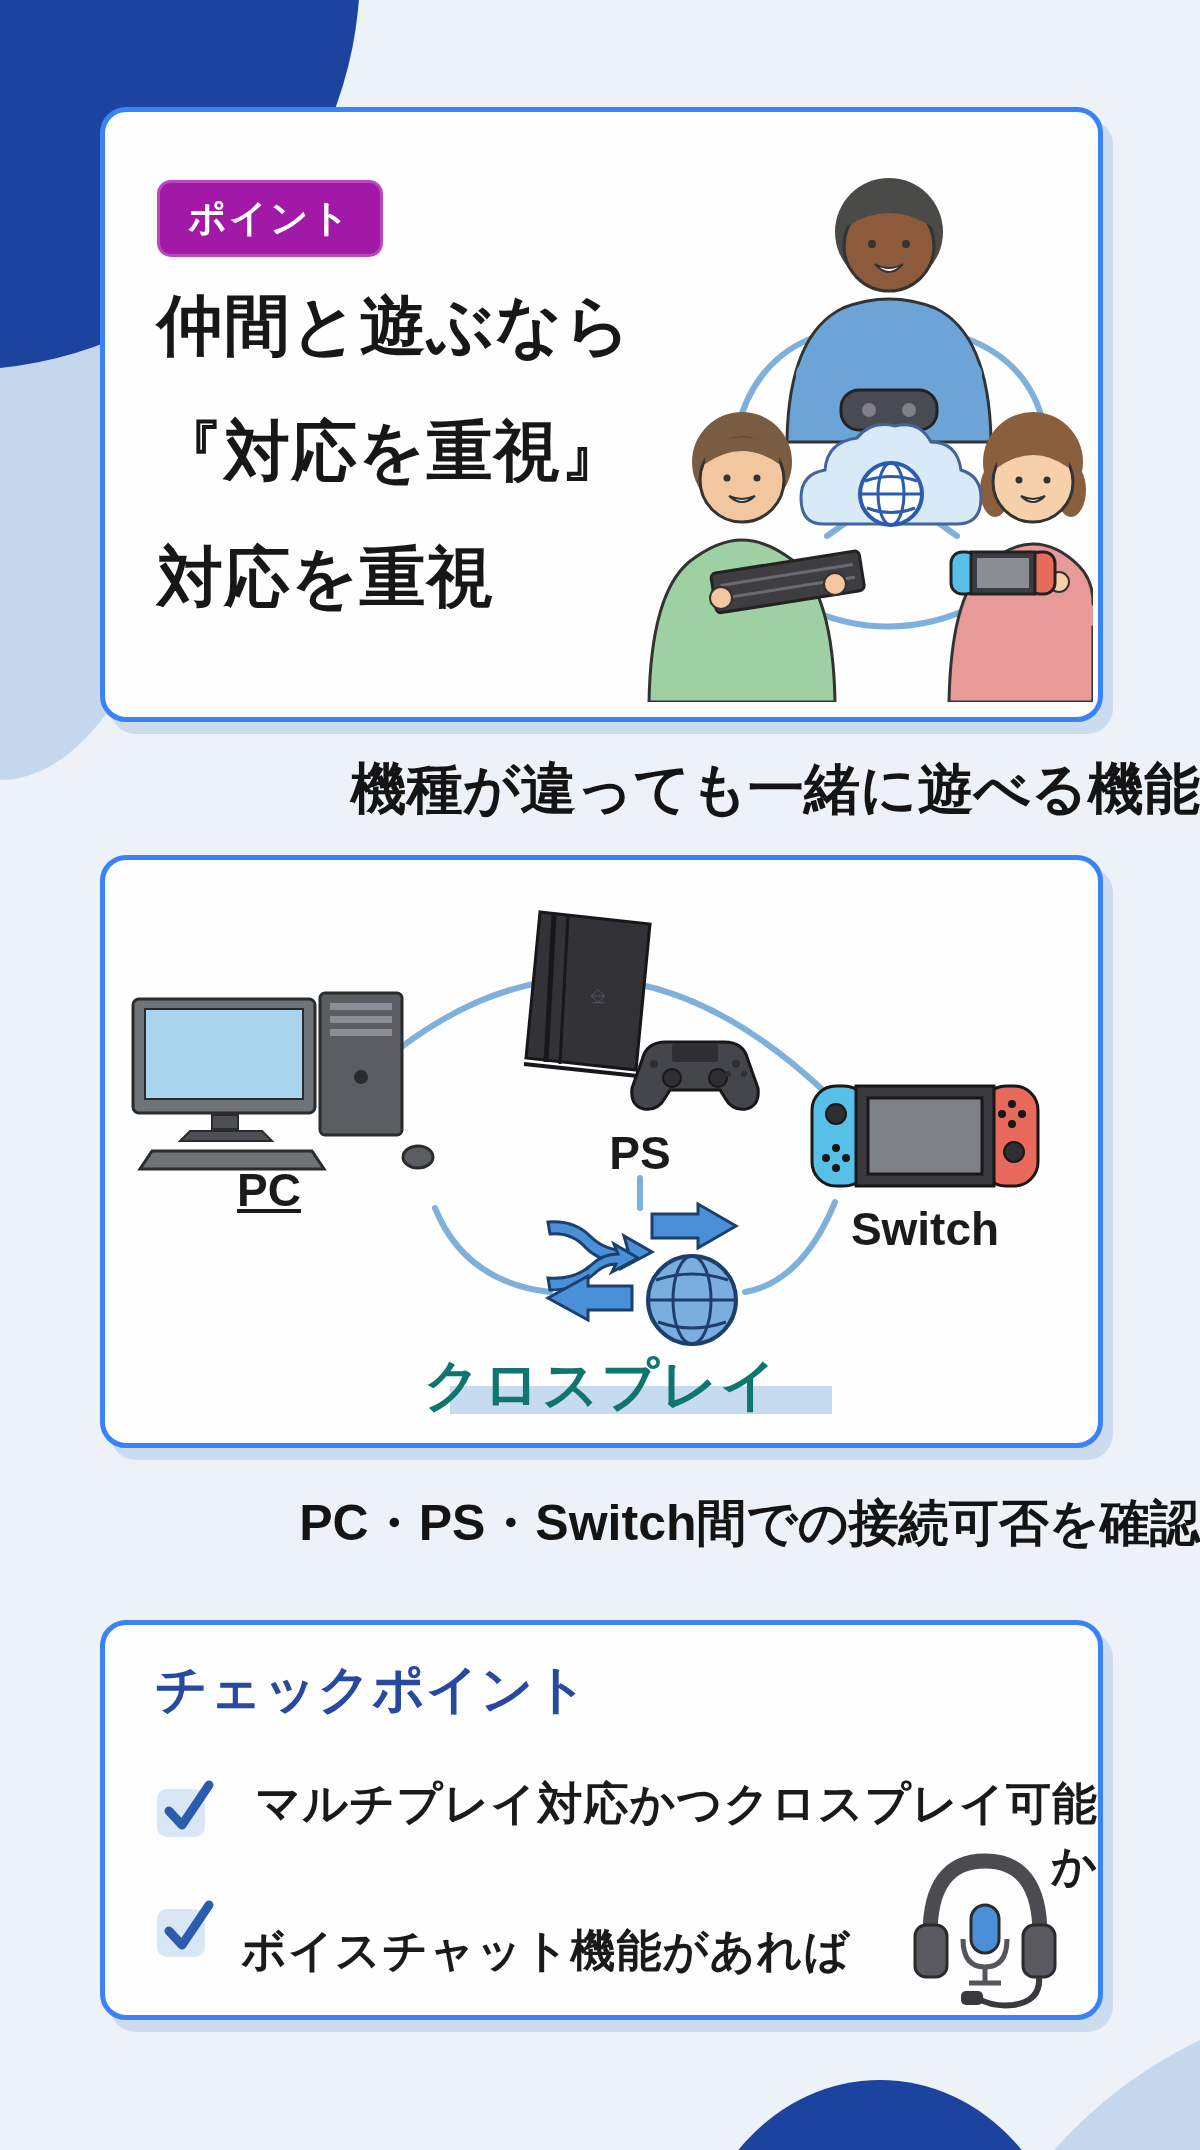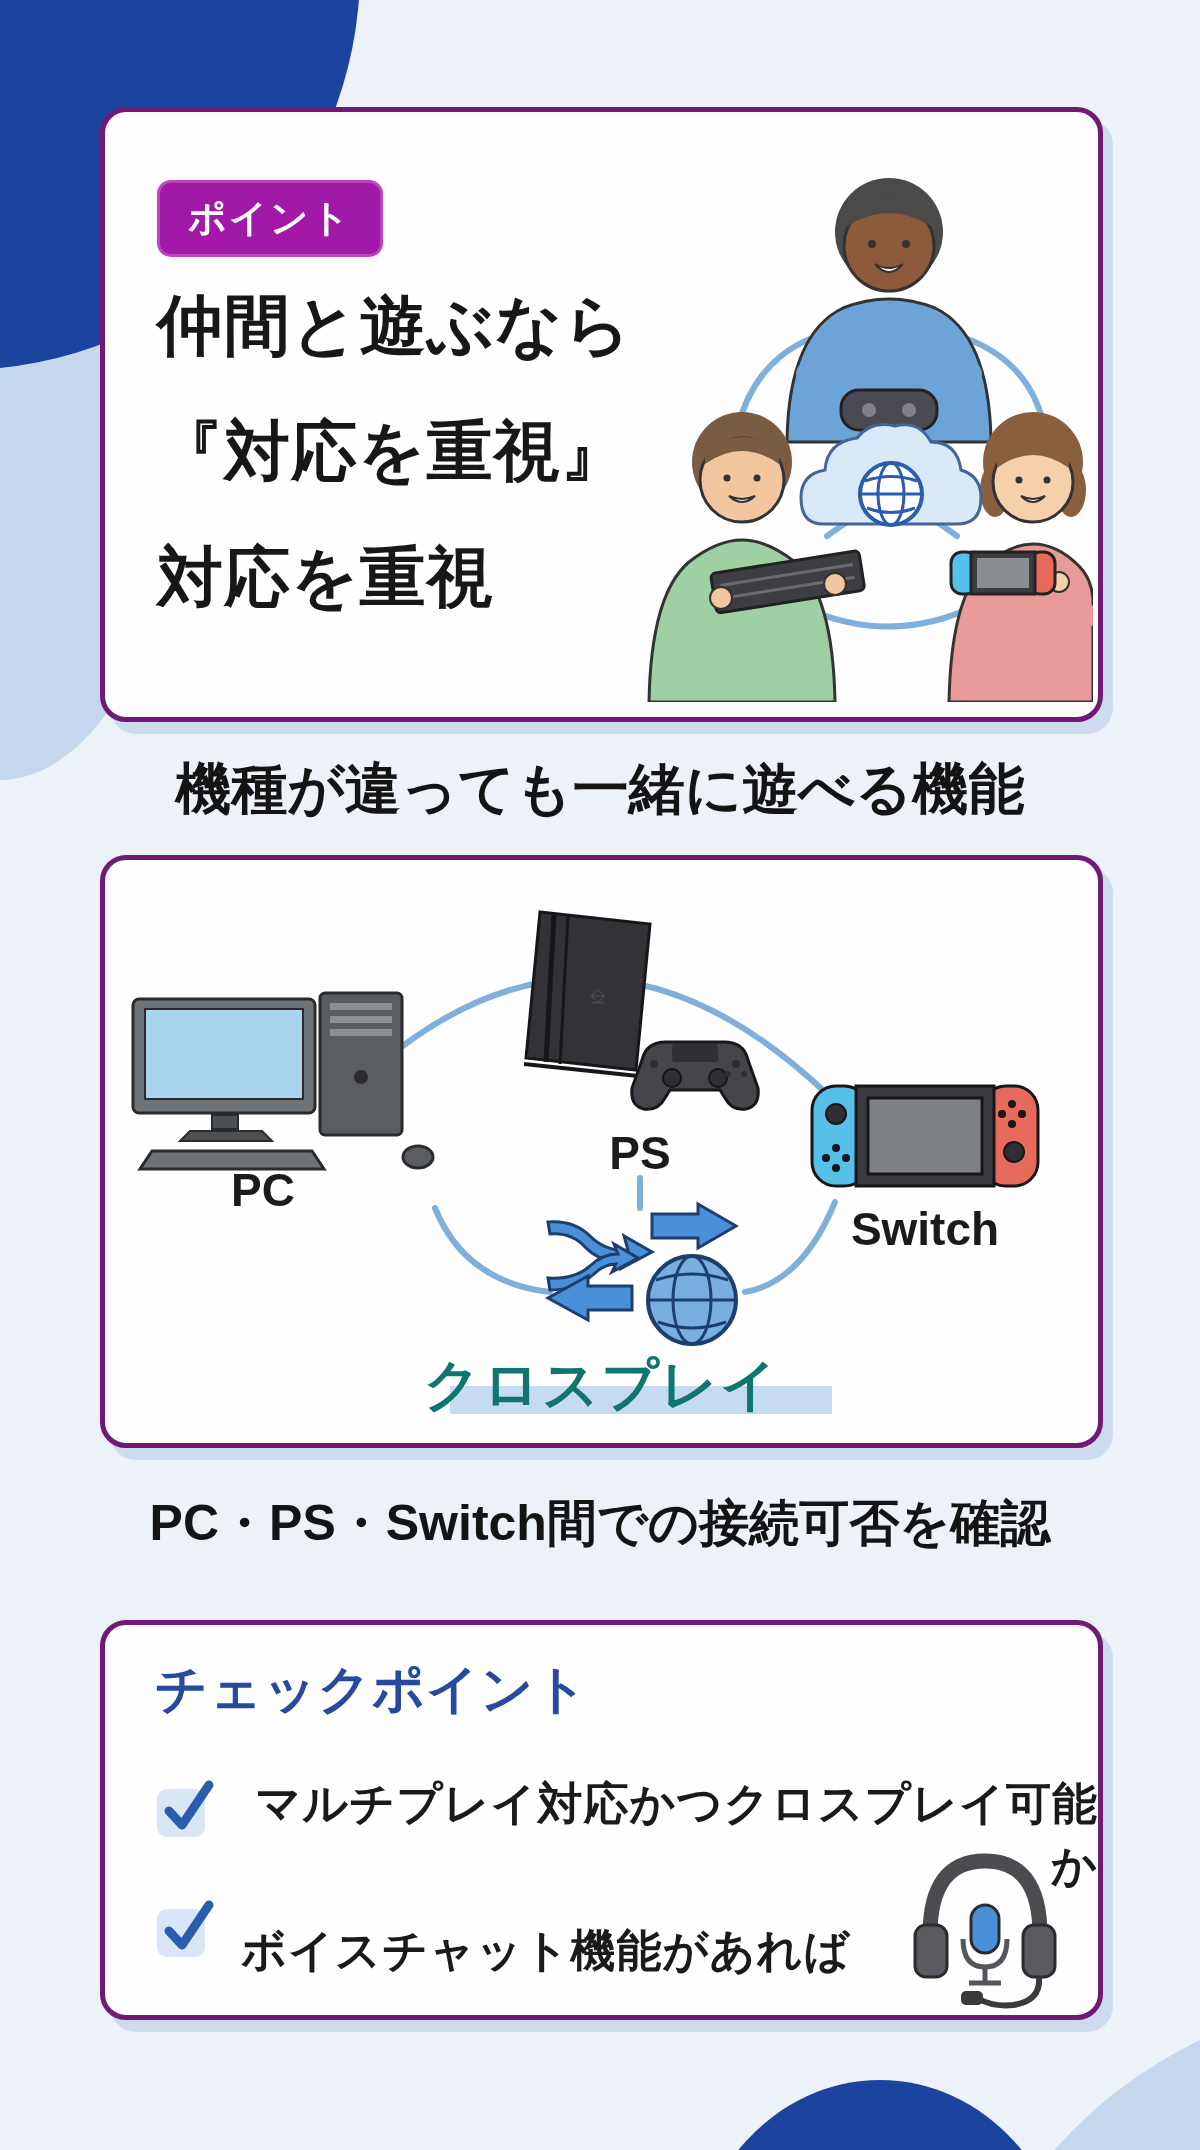--- a/index.html
+++ b/index.html
@@ -12,21 +12,21 @@
   .abs{position:absolute;}
   
   .blob{position:absolute;border-radius:50%;}
   .blob-light-tl{left:-210px;top:-180px;width:420px;height:960px;background:#c5d7ec;}
   .blob-dark-tl{left:-440px;top:-430px;width:800px;height:800px;background:#1c449e;}
   .blob-dark-br{left:690px;top:2080px;width:380px;height:420px;background:#1c449e;}
   .blob-light-br{left:950px;top:1990px;width:940px;height:860px;background:#c5d7ec;}
   
   .card{
     position:absolute;left:100px;width:993px;background:#fefefe;
-    border:5px solid #701a75;border-radius:26px;
+    border:5px solid #3b82f6;border-radius:26px;
     box-shadow:10px 12px 0 #ccdcee;
   }
   #card-point{top:107px;height:605px;}
   #card-diagram{top:855px;height:583px;}
   #card-checkpoint{top:1620px;height:390px;}
   
   .badge{
     position:absolute;left:52px;top:68px;
     background:#a219a8;border:3px solid #bb46c0;border-radius:14px;
     color:#ffffff;font-size:38px;font-weight:800;
@@ -34,31 +34,31 @@
   }
   .point-title{
     position:absolute;left:52px;top:150px;
     font-size:66px;font-weight:900;line-height:126px;color:#171717;
     letter-spacing:1px;
   }
   .point-title span{display:block;}
   #illu-people{position:absolute;left:512px;top:30px;}
   
   .section-heading{
-    position:absolute;left:0;width:1200px;text-align:center;
+    position:absolute;left:0;width:1200px;text-align:right;
     font-weight:900;color:#141414;
   }
   #heading-crossplay{top:752px;font-size:56px;}
   #caption-crossplay{top:1490px;font-size:50px;}
   
   .device-label{
     position:absolute;font-size:46px;font-weight:600;color:#1b1b1b;
     text-align:center;
   }
-  #label-pc{left:58px;top:303px;width:200px;}
+  #label-pc{left:64px;top:303px;width:200px;text-decoration:underline;}
   #label-ps{left:435px;top:266px;width:200px;}
   #label-switch{left:700px;top:342px;width:240px;}
   .center-label-wrap{position:absolute;left:0;top:488px;width:993px;text-align:center;}
   .center-label-bar{
     position:absolute;left:345px;top:38px;width:382px;height:28px;
     background:#c6daf0;
   }
   .center-label{
     position:relative;font-size:56px;font-weight:900;color:#0f766e;letter-spacing:2px;
   }

